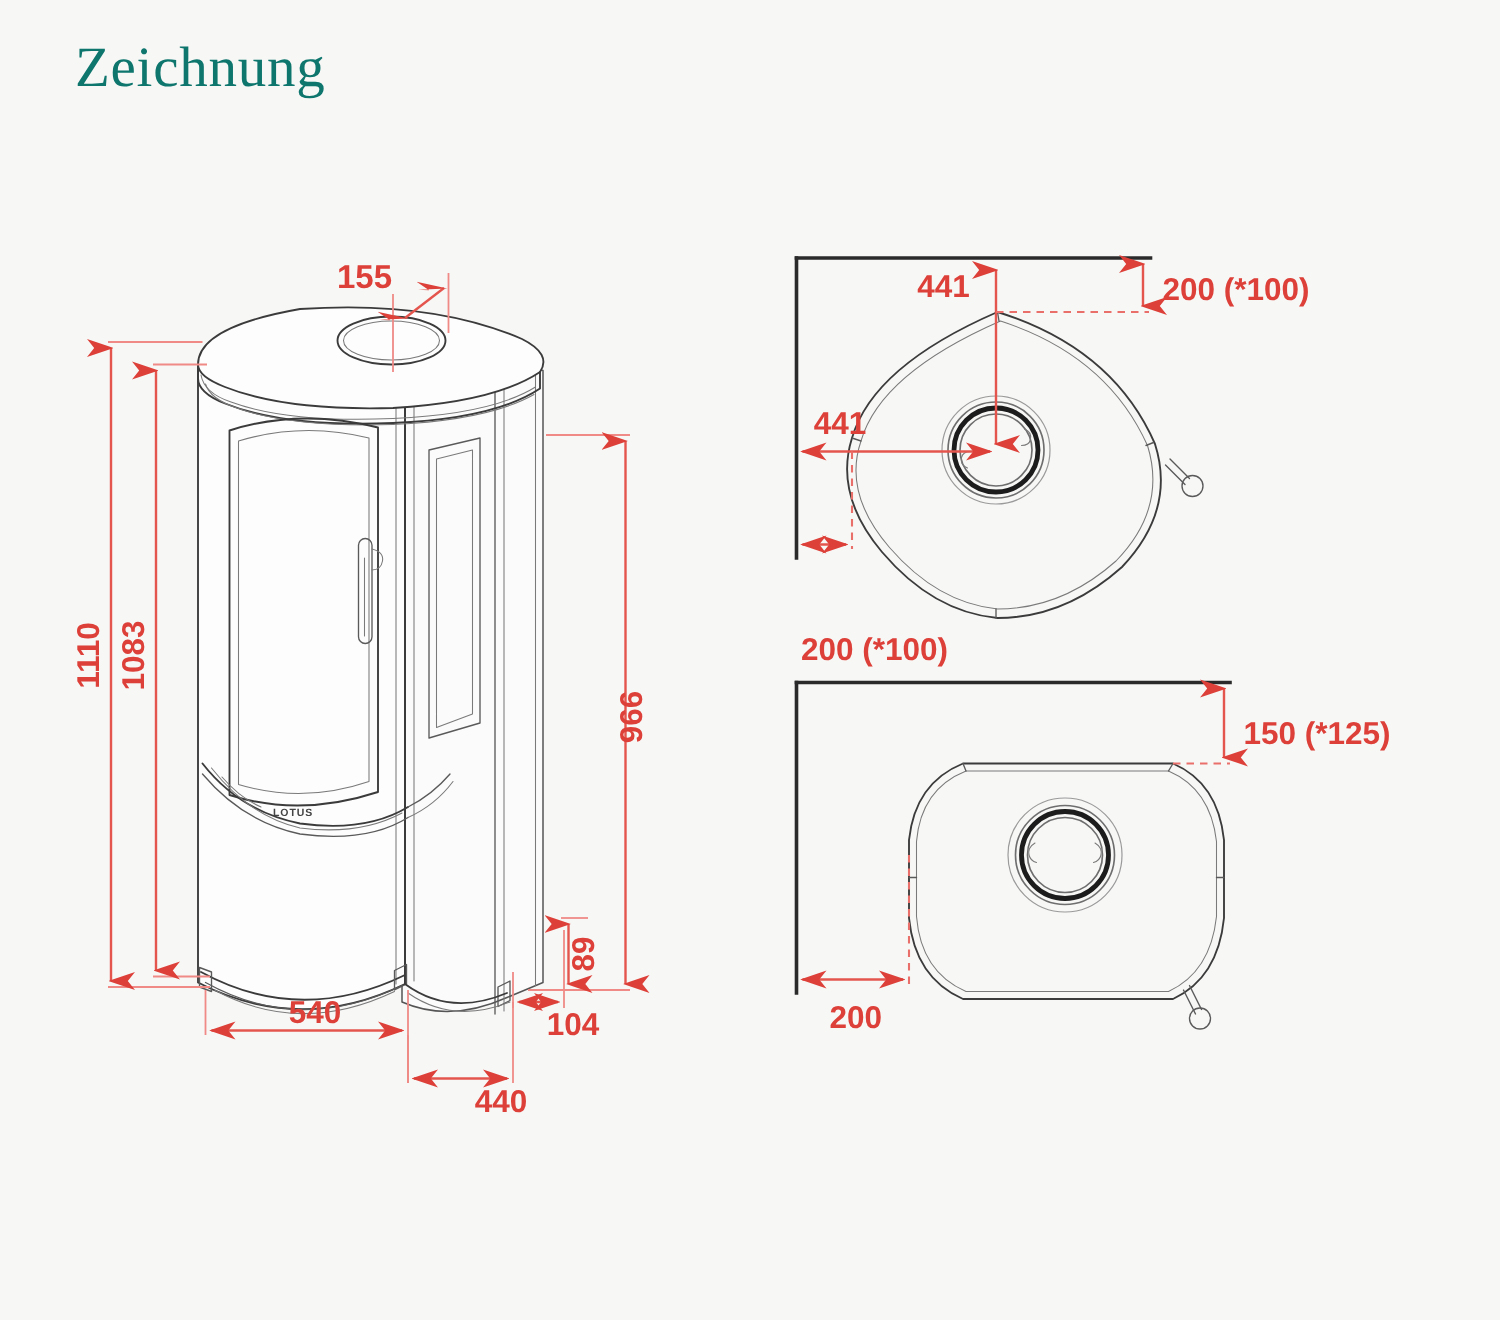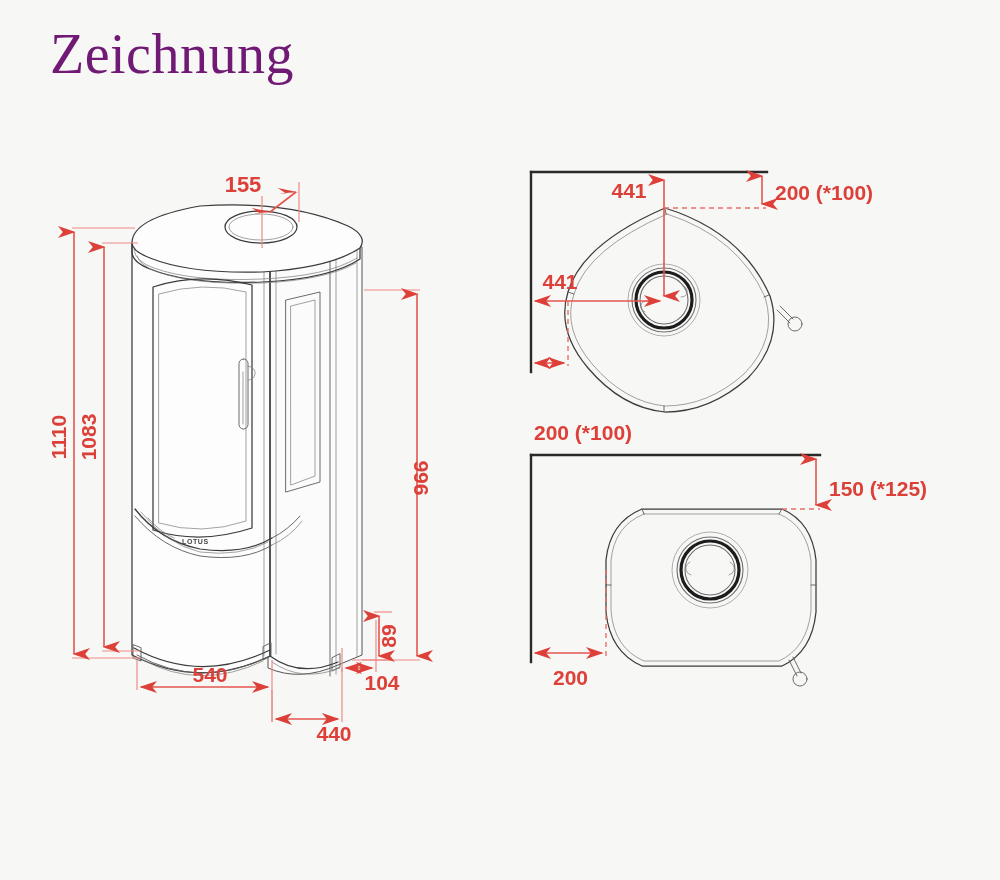--- a/index.html
+++ b/index.html
@@ -13,23 +13,23 @@
     background: #f7f7f6;
     font-family: "Liberation Sans", sans-serif;
     overflow: hidden;
     position: relative;
   }
   #page-title {
     position: absolute;
     left: 50px;
     top: 26px;
     font-family: "Liberation Serif", serif;
-    font-size: 56px;
+    font-size: 38px;
     font-weight: 400;
-    color: #701a75;
+    color: #0f766e;
     letter-spacing: 0.5px;
     line-height: 1;
     white-space: nowrap;
   }
   #drawing-canvas {
     position: absolute;
     left: 0;
     top: 0;
     width: 1000px;
     height: 880px;

